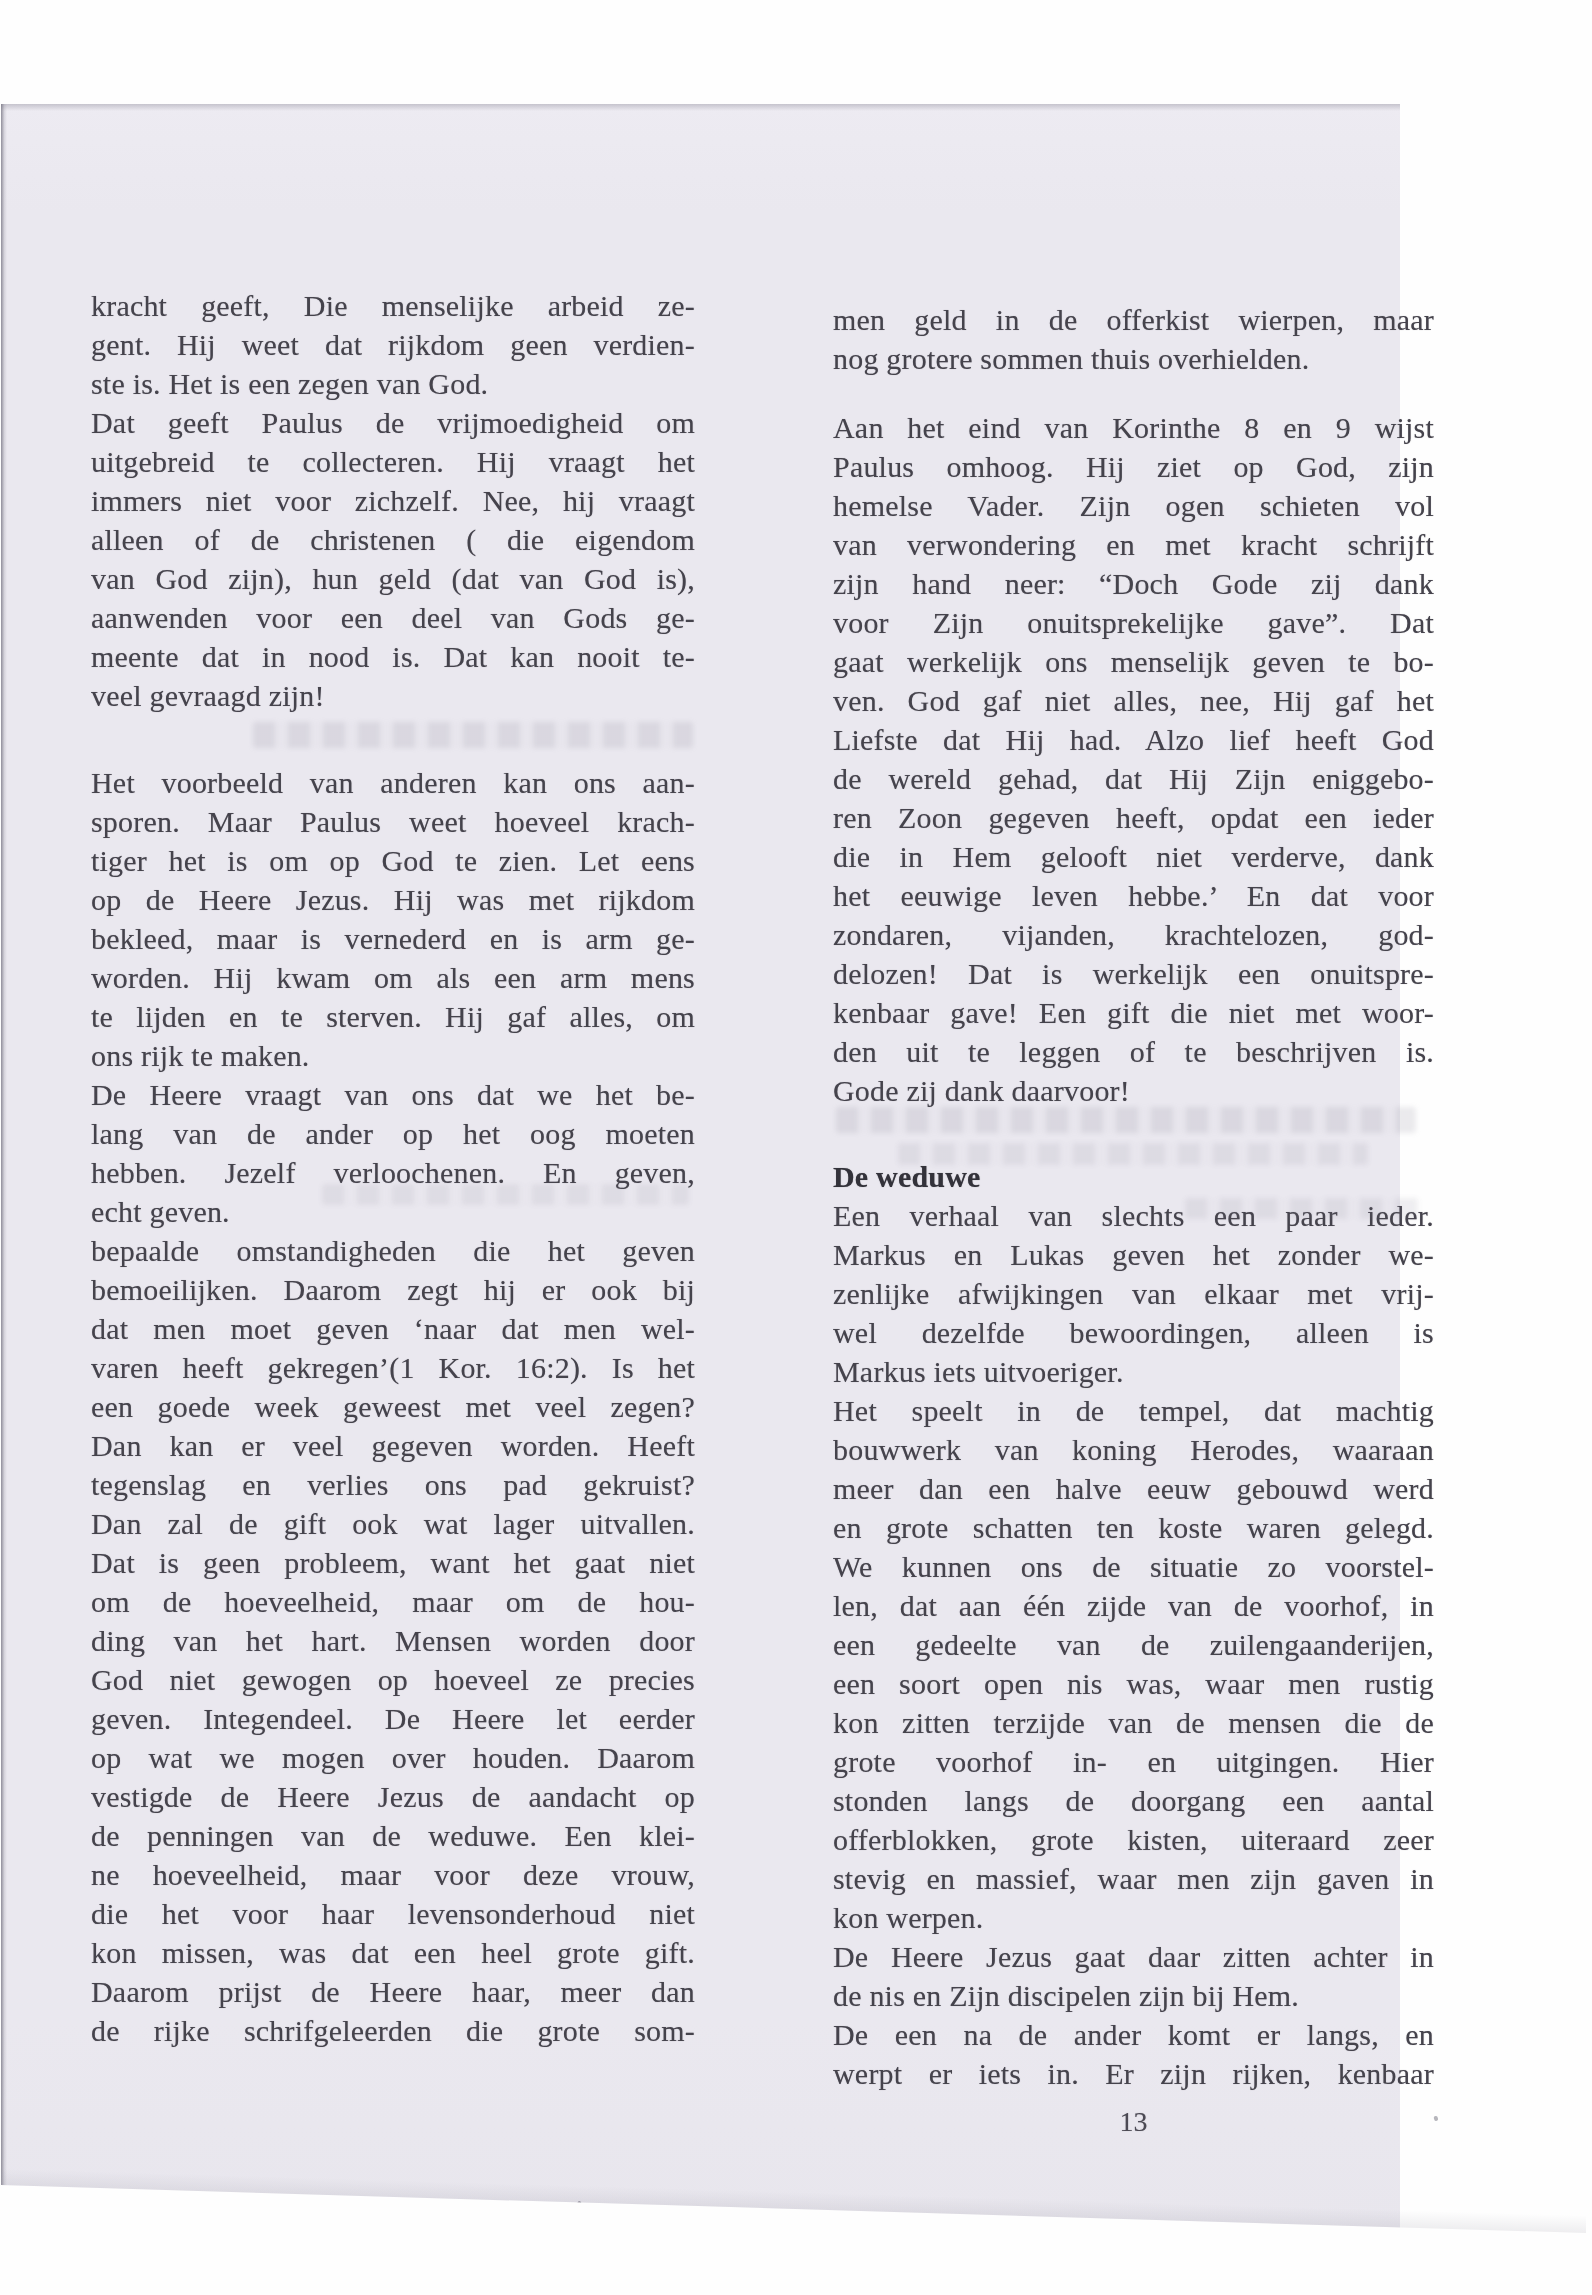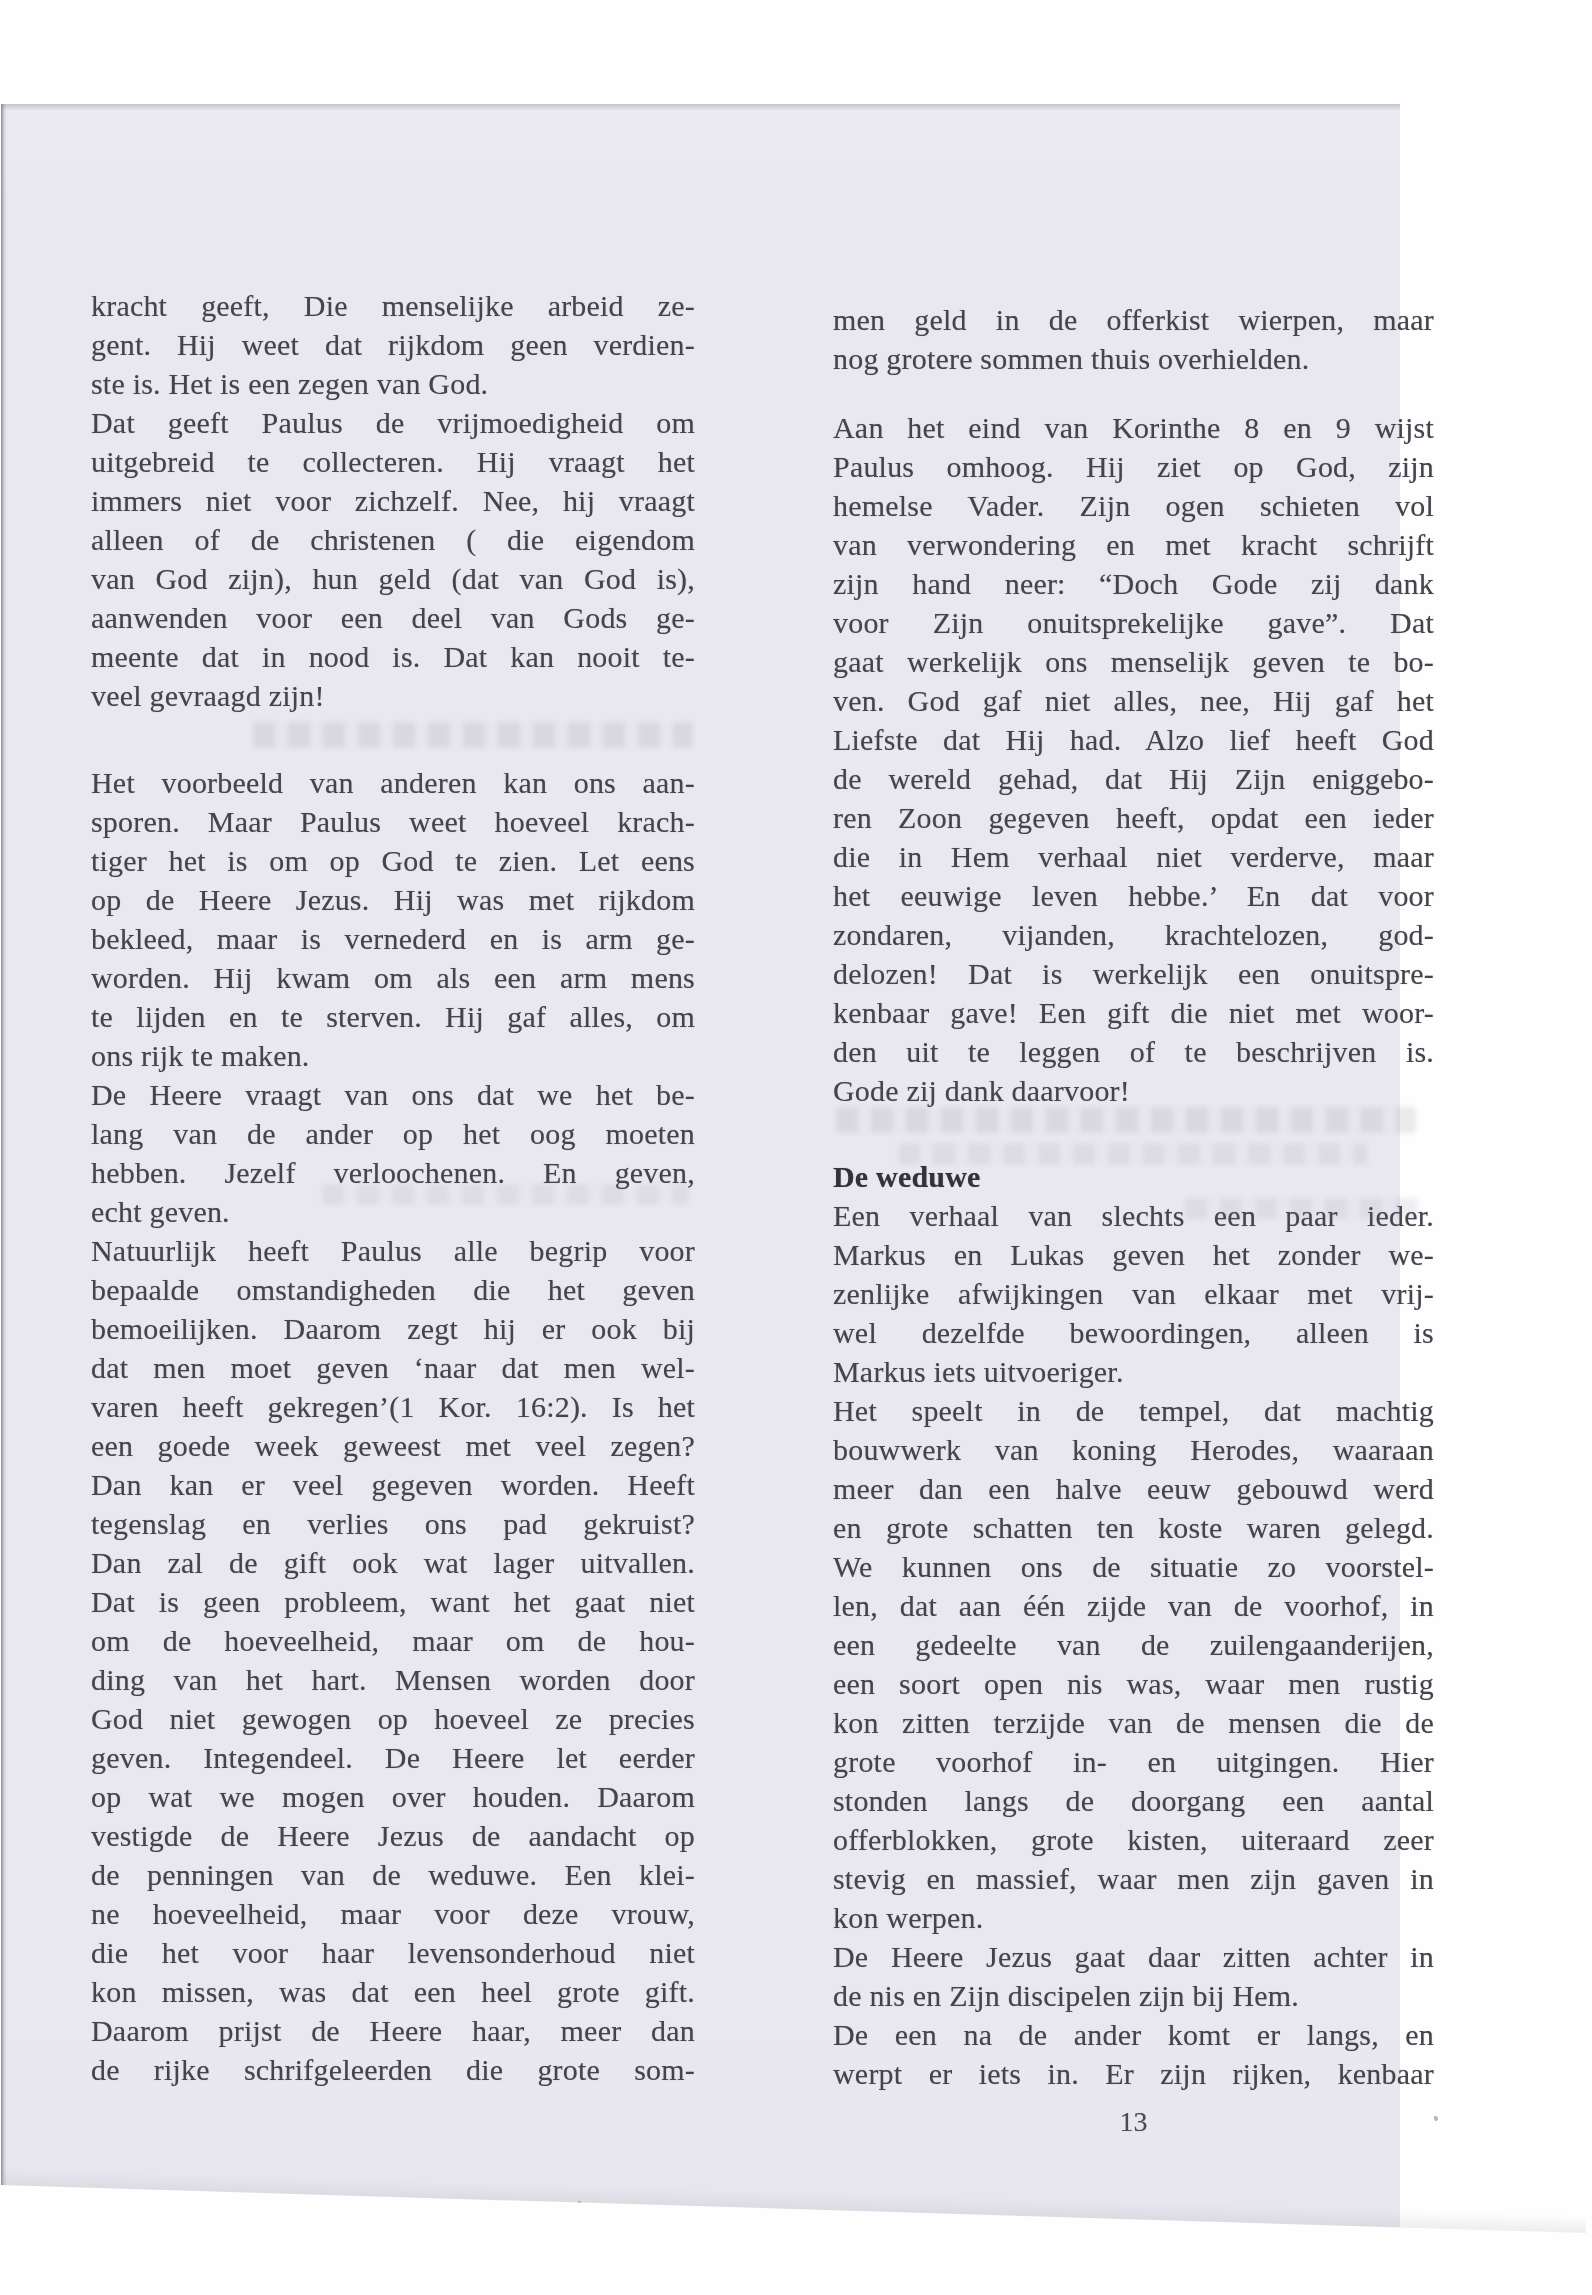--- a/index.html
+++ b/index.html
@@ -72,21 +72,20 @@
       <div class="line j">tiger het is om op God te zien. Let eens</div>
       <div class="line j">op de Heere Jezus. Hij was met rijkdom</div>
       <div class="line j">bekleed, maar is vernederd en is arm ge-</div>
       <div class="line j">worden. Hij kwam om als een arm mens</div>
       <div class="line j">te lijden en te sterven. Hij gaf alles, om</div>
       <div class="line l">ons rijk te maken.</div>
       <div class="line j">De Heere vraagt van ons dat we het be-</div>
       <div class="line j">lang van de ander op het oog moeten</div>
       <div class="line j">hebben. Jezelf verloochenen. En geven,</div>
       <div class="line l">echt geven.</div>
-      <div class="line j">Natuurlijk heeft Paulus alle begrip voor</div>
       <div class="line j">bepaalde omstandigheden die het geven</div>
       <div class="line j">bemoeilijken. Daarom zegt hij er ook bij</div>
       <div class="line j">dat men moet geven ‘naar dat men wel-</div>
       <div class="line j">varen heeft gekregen’(1 Kor. 16:2). Is het</div>
       <div class="line j">een goede week geweest met veel zegen?</div>
       <div class="line j">Dan kan er veel gegeven worden. Heeft</div>
       <div class="line j">tegenslag en verlies ons pad gekruist?</div>
       <div class="line j">Dan zal de gift ook wat lager uitvallen.</div>
       <div class="line j">Dat is geen probleem, want het gaat niet</div>
       <div class="line j">om de hoeveelheid, maar om de hou-</div>
@@ -111,21 +110,21 @@
       <div class="line j">Paulus omhoog. Hij ziet op God, zijn</div>
       <div class="line j">hemelse Vader. Zijn ogen schieten vol</div>
       <div class="line j">van verwondering en met kracht schrijft</div>
       <div class="line j">zijn hand neer: “Doch Gode zij dank</div>
       <div class="line j">voor Zijn onuitsprekelijke gave”. Dat</div>
       <div class="line j">gaat werkelijk ons menselijk geven te bo-</div>
       <div class="line j">ven. God gaf niet alles, nee, Hij gaf het</div>
       <div class="line j">Liefste dat Hij had. Alzo lief heeft God</div>
       <div class="line j">de wereld gehad, dat Hij Zijn eniggebo-</div>
       <div class="line j">ren Zoon gegeven heeft, opdat een ieder</div>
-      <div class="line j">die in Hem verhaal niet verderve, maar</div>
+      <div class="line j">die in Hem gelooft niet verderve, dank</div>
       <div class="line j">het eeuwige leven hebbe.’ En dat voor</div>
       <div class="line j">zondaren, vijanden, krachtelozen, god-</div>
       <div class="line j">delozen! Dat is werkelijk een onuitspre-</div>
       <div class="line j">kenbaar gave! Een gift die niet met woor-</div>
       <div class="line j">den uit te leggen of te beschrijven is.</div>
       <div class="line l">Gode zij dank daarvoor!</div>
       <div class="gap" style="height: 47px;"></div>
       <div class="line h">De weduwe</div>
       <div class="line j">Een verhaal van slechts een paar ieder.</div>
       <div class="line j">Markus en Lukas geven het zonder we-</div>

